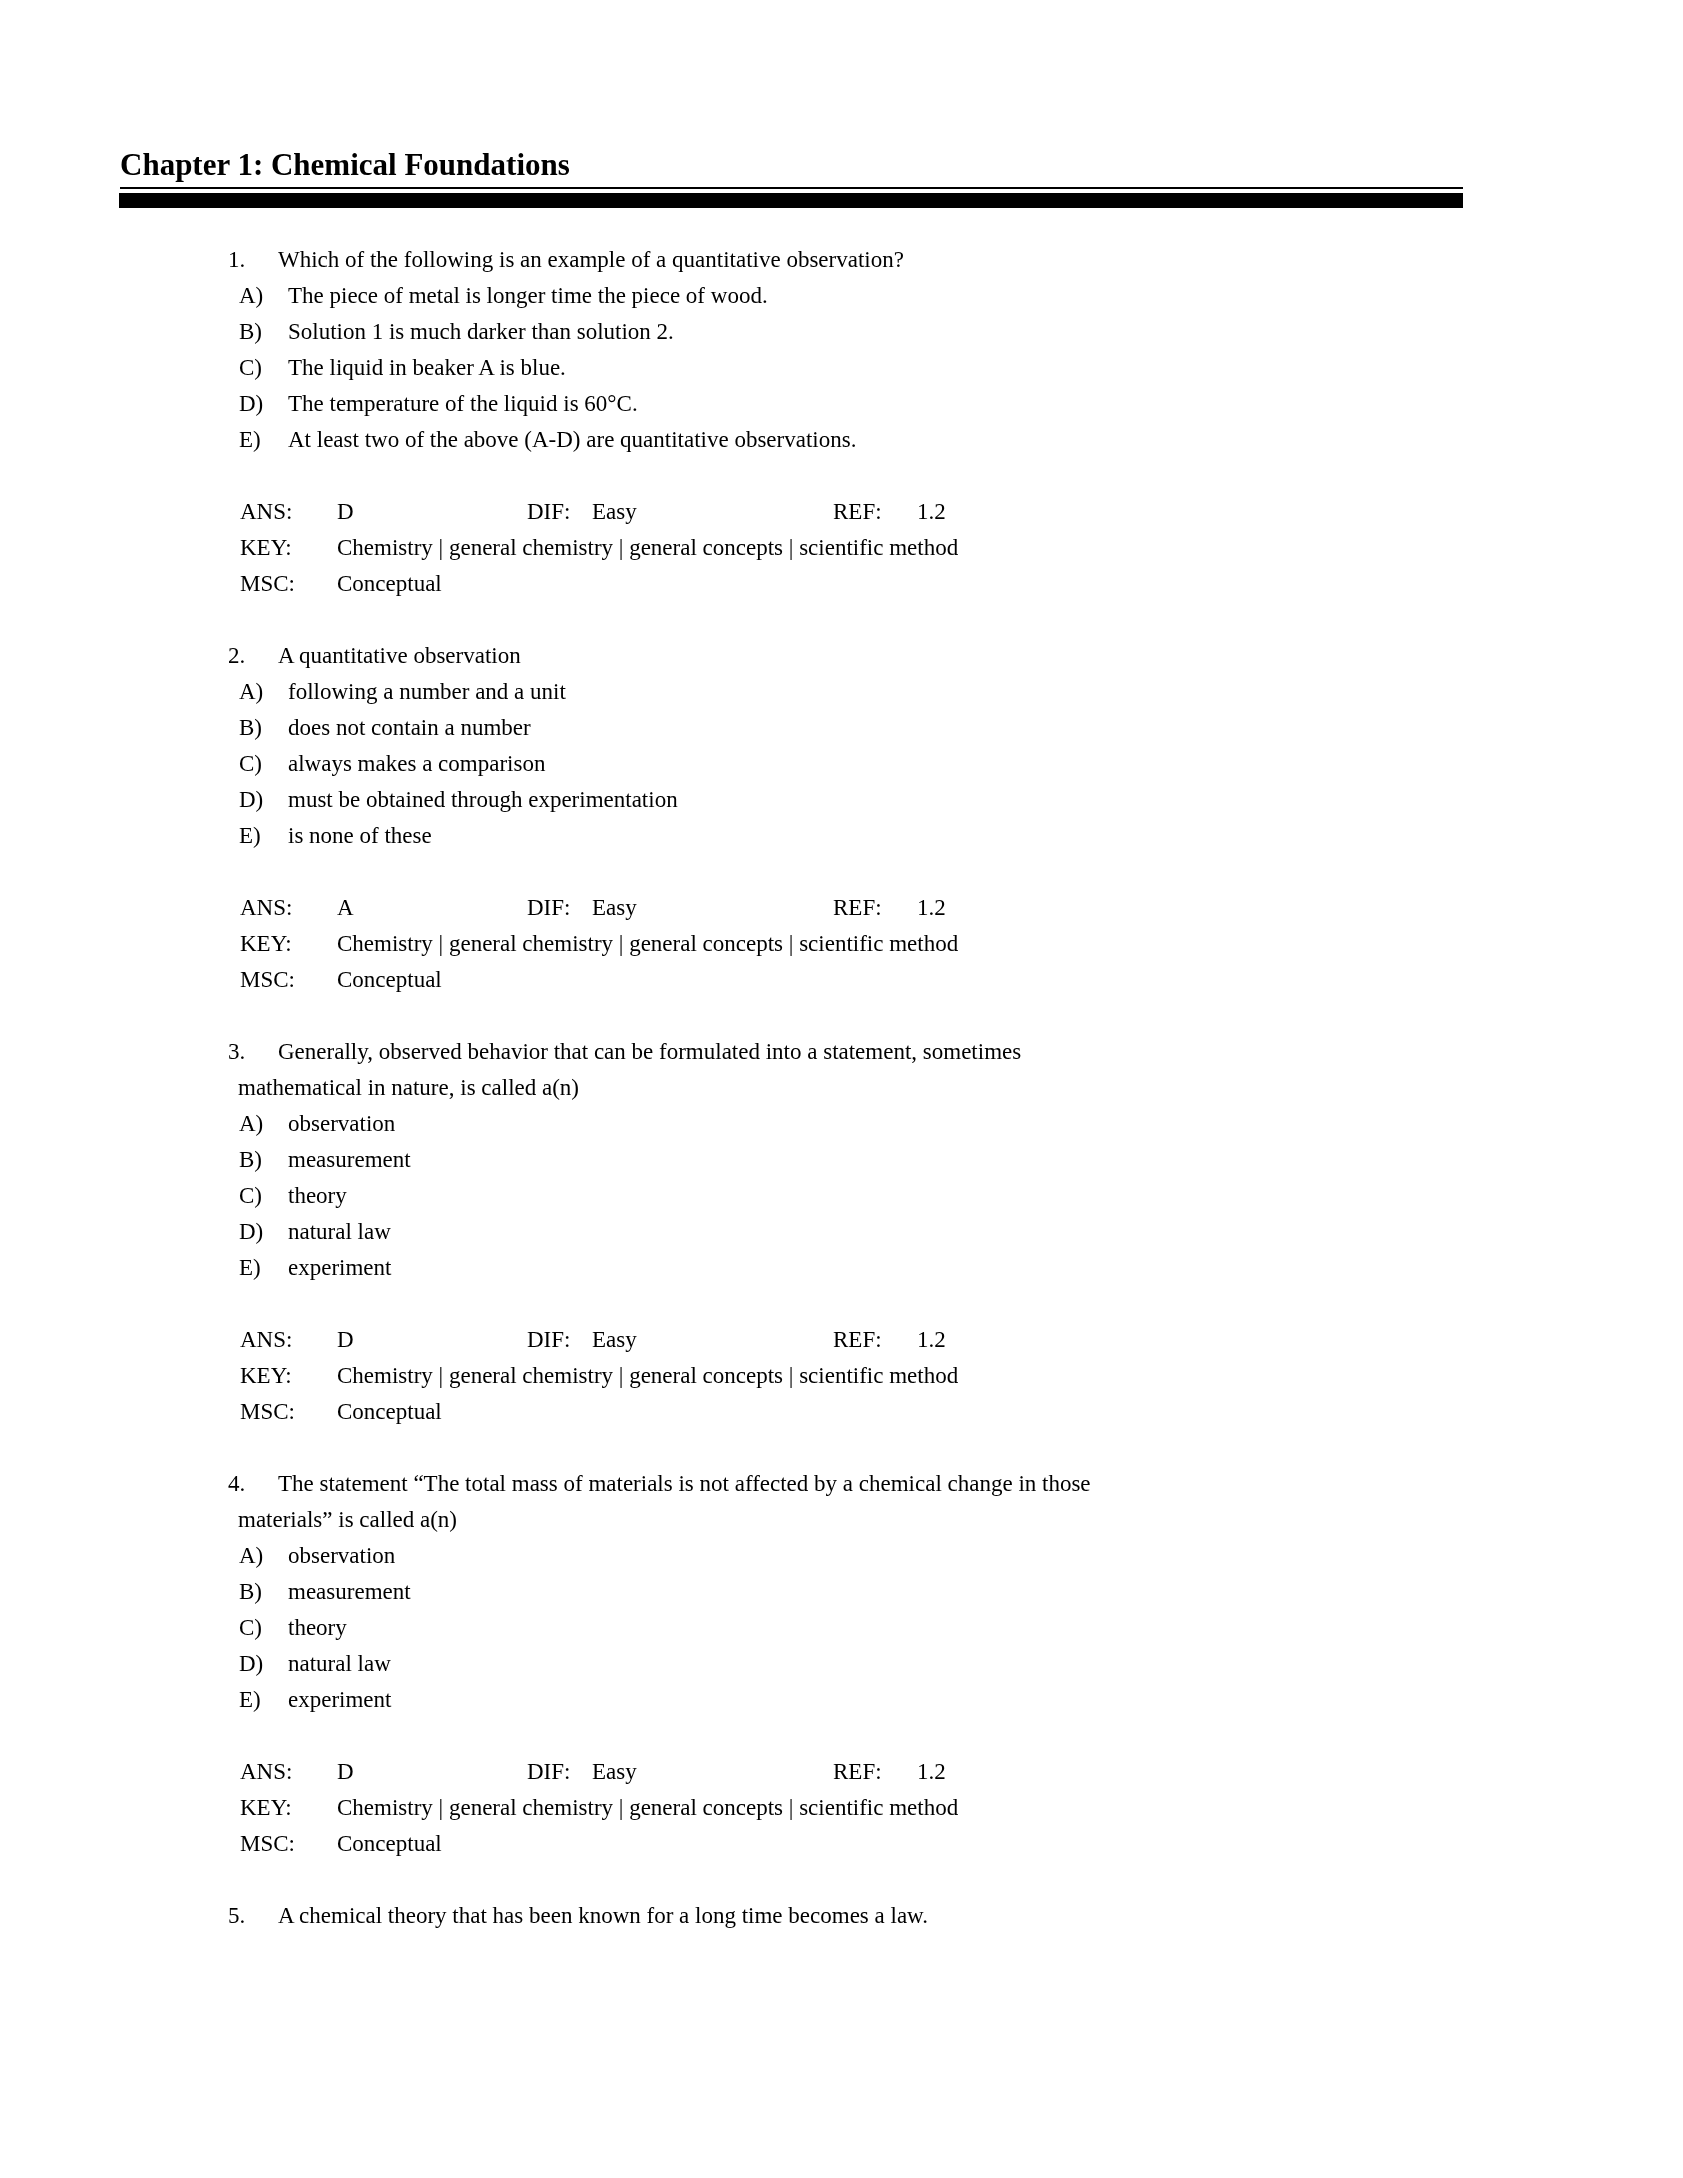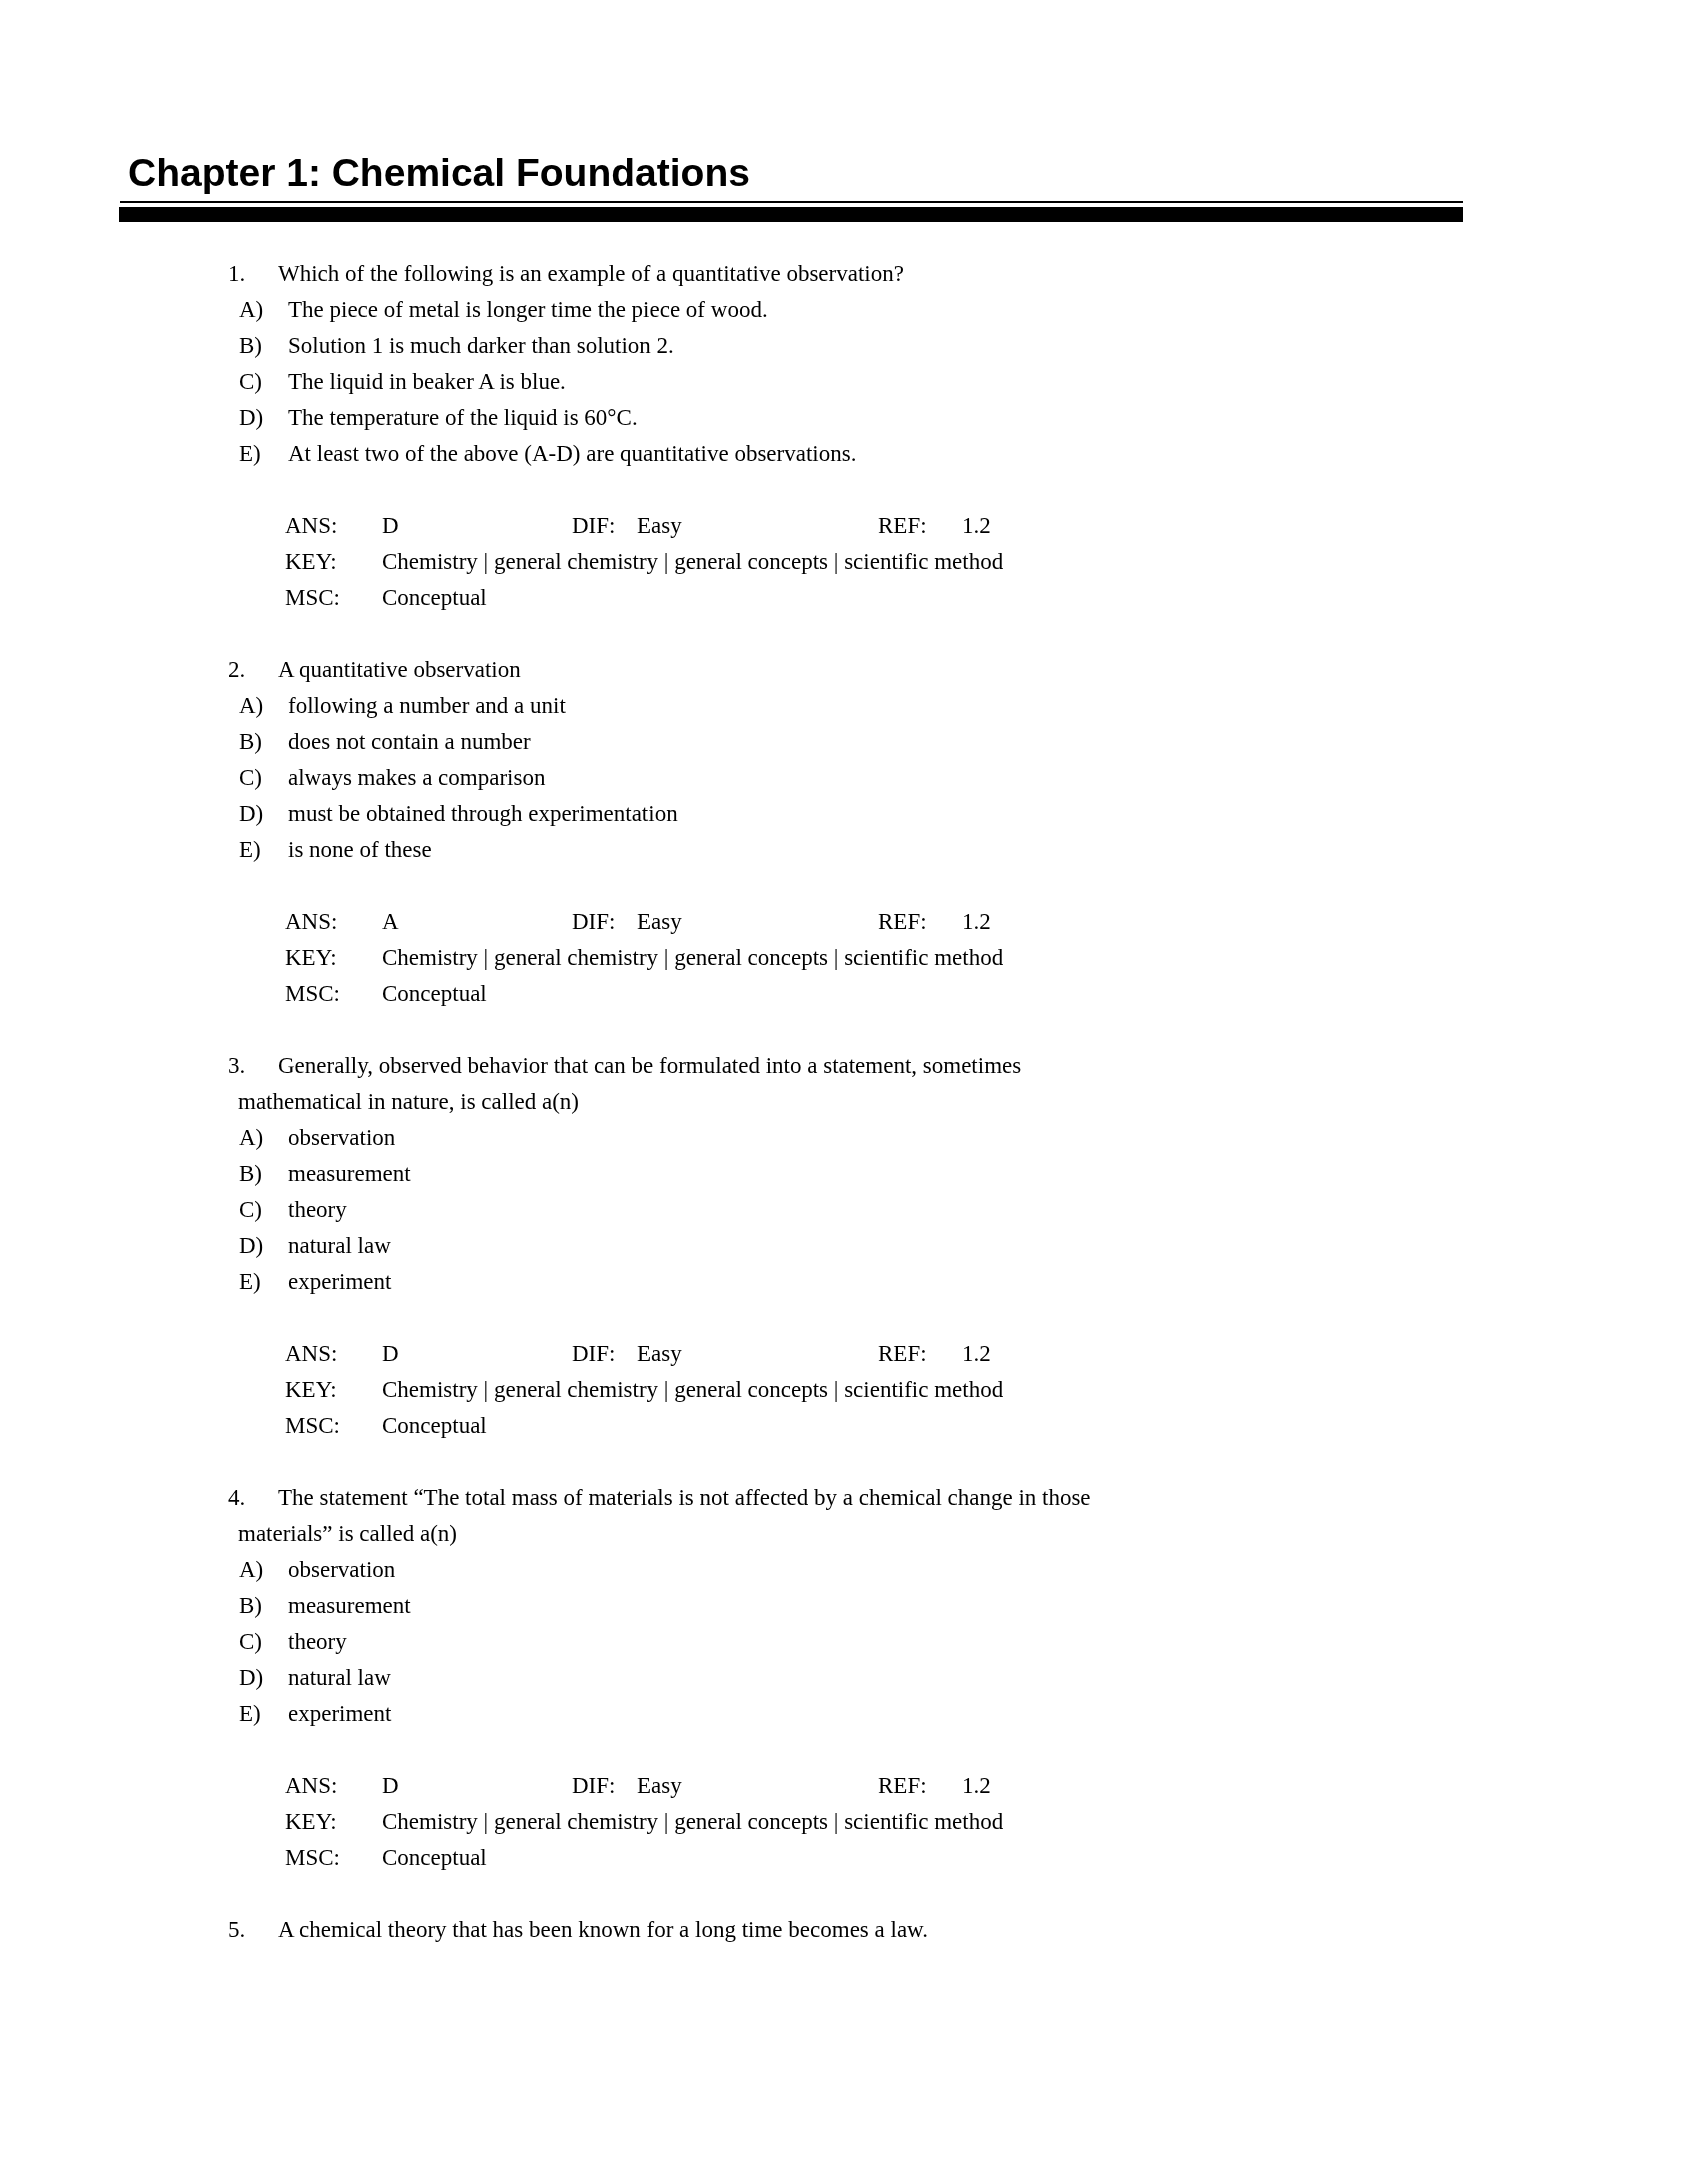--- a/index.html
+++ b/index.html
@@ -8,38 +8,38 @@
     width:1683px; height:2178px;
     background:#ffffff;
     color:#000000;
     font-family:"Liberation Serif", serif;
     font-size:23px;
     line-height:36px;
     overflow:hidden;
     box-sizing:border-box;
   }
   .title {
-    margin:8px;
+    margin:0;
     padding:145px 0 0 120px;
-    font-family:Liberation Sans, sans-serif;
+    font-family:Liberation Serif, serif;
     font-weight:700;
-    font-size:39px;
+    font-size:31px;
     line-height:40px;
     white-space:nowrap;
   }
   .rule-thin  { margin:2px 0 0 120px; width:1343px; height:2px;  background:#000000; }
   .rule-thick { margin:4px 0 0 119px; width:1344px; height:15px; background:#000000; }
   .questions { padding-top:34px; }
   .question  { margin-bottom:36px; }
   .q-line { padding-left:188px; white-space:nowrap;margin-left:40px; }
   .q-num  { display:inline-block; width:50px; }
   .q-cont { padding-left:238px; white-space:nowrap; }
   .opt    { padding-left:239px; white-space:nowrap; }
   .opt-letter { display:inline-block; width:49px; }
-  .answer { margin-top:36px;padding-left:45px; }
+  .answer { margin-top:36px; }
   .a-line { padding-left:240px; white-space:nowrap; }
   .lbl     { display:inline-block; width:97px; }
   .ans-val { display:inline-block; width:190px; }
   .lbl-dif { display:inline-block; width:65px; }
   .val-dif { display:inline-block; width:241px; }
   .lbl-ref { display:inline-block; width:84px; }
 </style>
 </head>
 <body>
 

